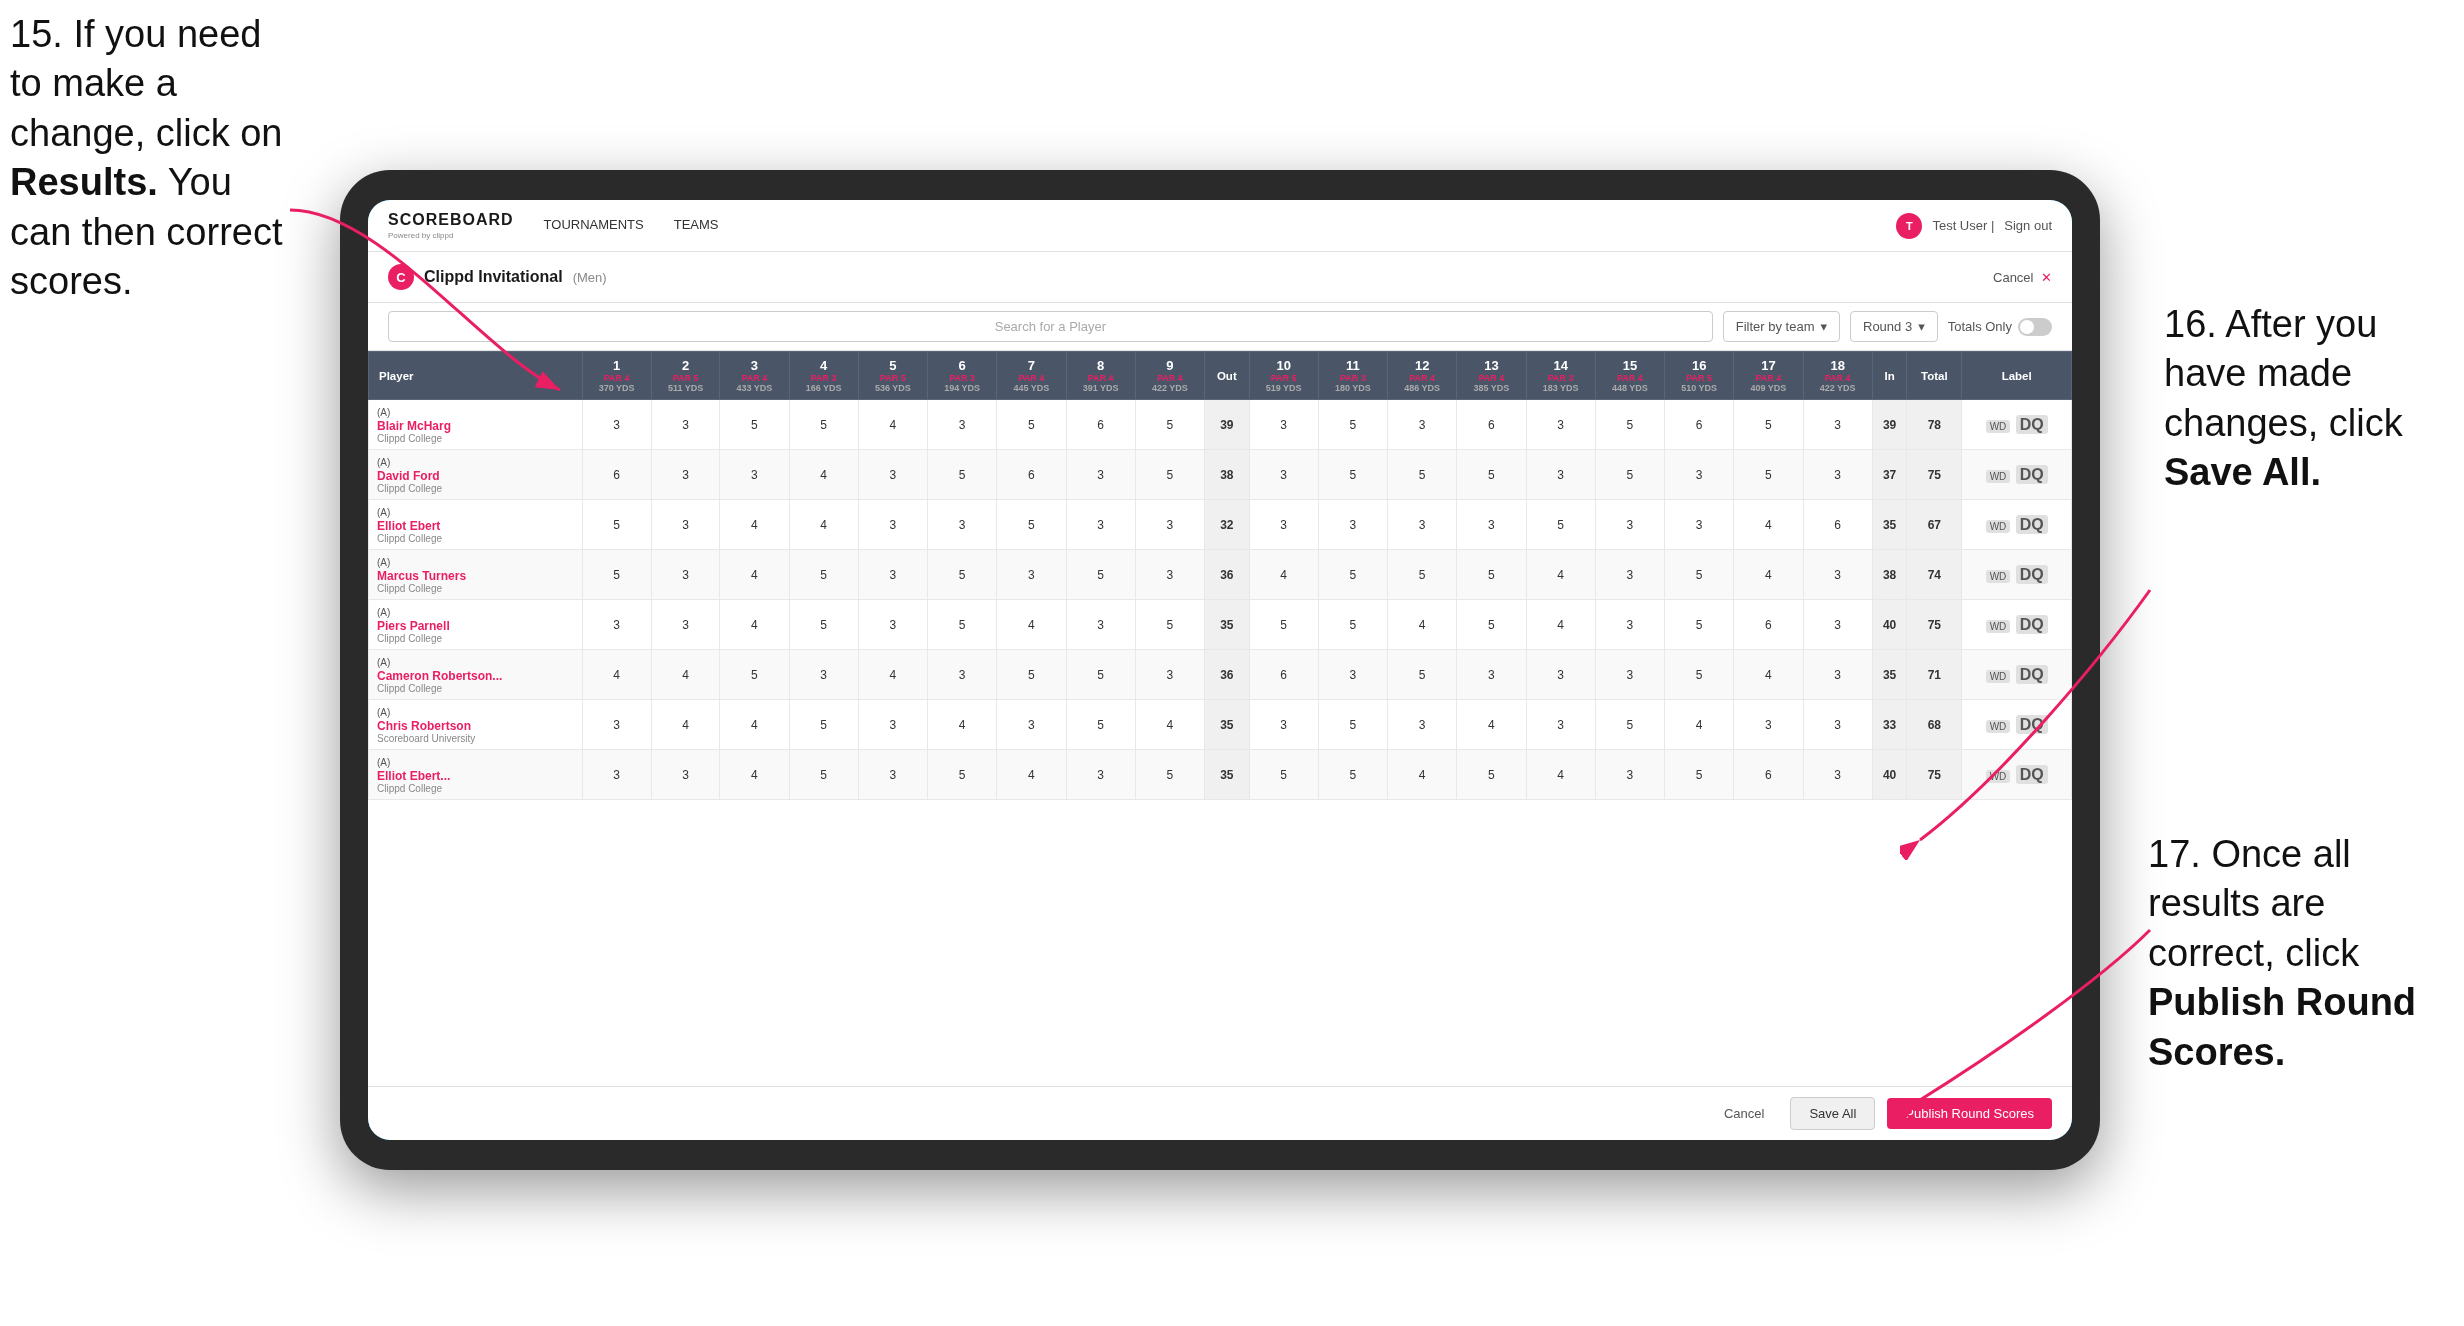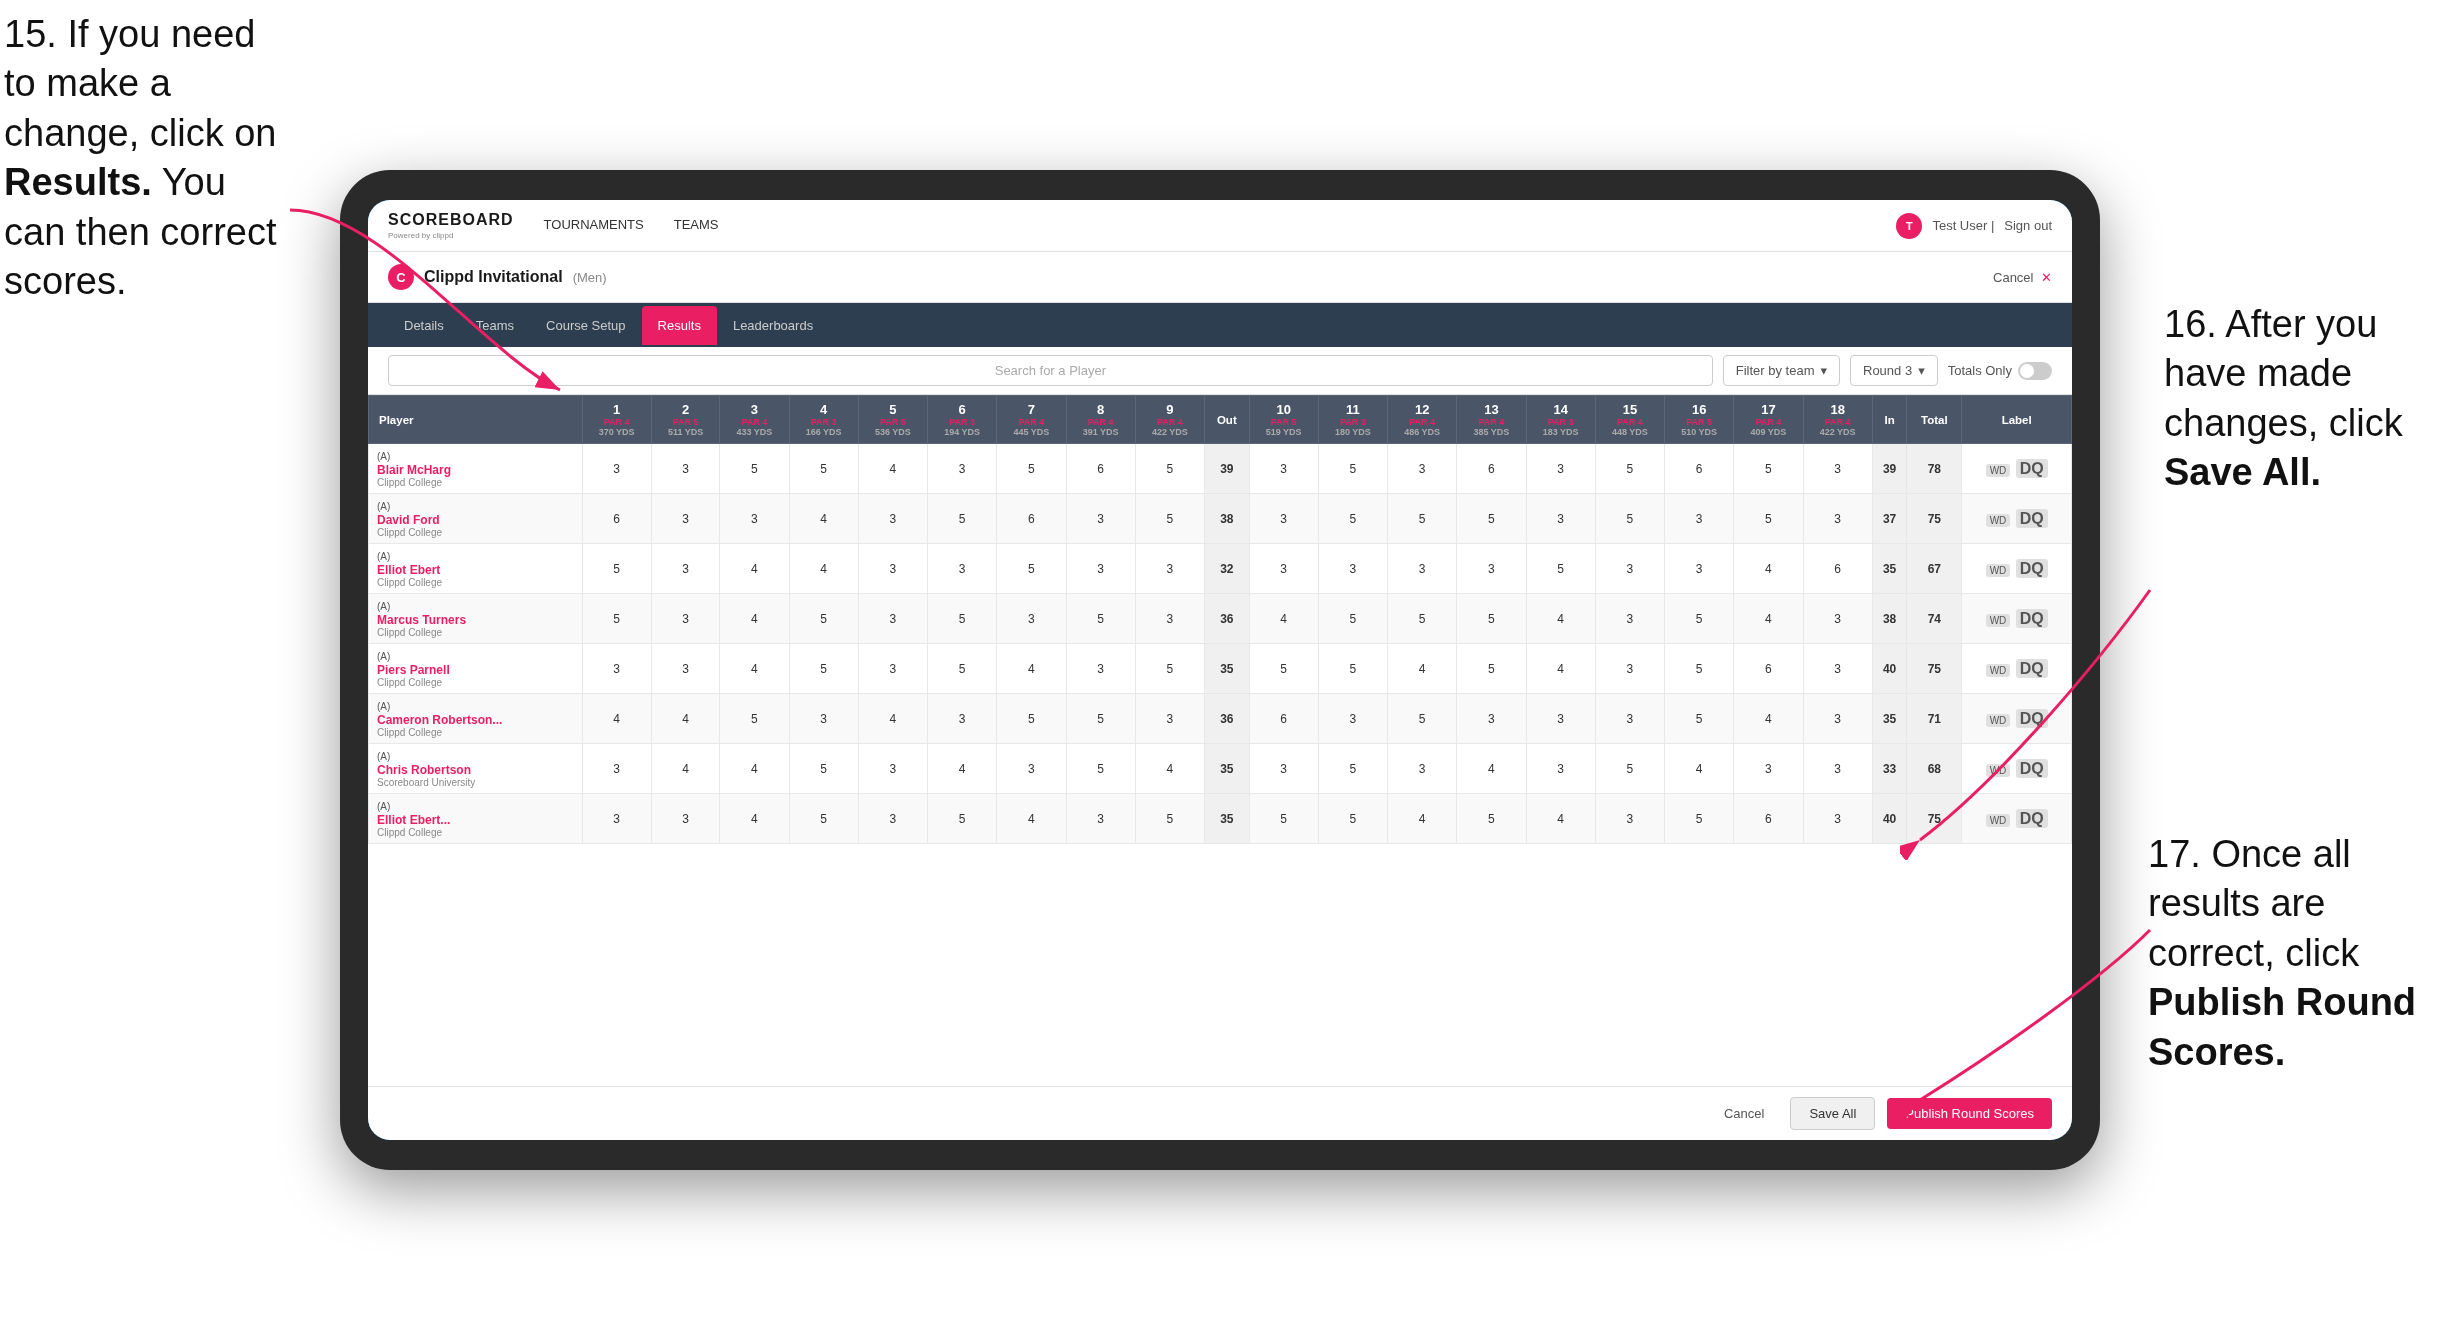--- a/index.html
+++ b/index.html
@@ -8,21 +8,21 @@
       font-family: -apple-system, BlinkMacSystemFont, 'Segoe UI', Arial, sans-serif;
       width: 2464px;
       height: 1326px;
       position: relative;
       overflow: hidden;
     }
 
     
     .instruction-left {
       position: absolute;
-      left: 4px;
+      left: 10px;
       top: 10px;
       width: 290px;
       font-size: 38px;
       line-height: 1.3;
       color: #111;
     }
     .instruction-left strong { font-weight: 800; }
 
     
     .instruction-right-top {
@@ -427,27 +427,20 @@
       <div class="tournament-title-area">
         <div class="t-icon">C</div>
         <span class="t-title">Clippd Invitational</span>
         <span class="t-subtitle">(Men)</span>
       </div>
       <div class="cancel-btn">
         Cancel <span class="cancel-x">✕</span>
       </div>
     </div>
 
-    <div class="tab-bar">
-      <div class="tab-item">Details</div>
-      <div class="tab-item">Teams</div>
-      <div class="tab-item">Course Setup</div>
-      <div class="tab-item active">Results</div>
-      <div class="tab-item">Leaderboards</div>
-    </div>
 
     <div class="toolbar-row">
       <div class="search-input-wrap">Search for a Player</div>
       <div class="filter-btn">
         <span>Filter by team</span>
         <span>▾</span>
       </div>
       <div class="round-btn">
         <span>Round 3</span>
         <span>▾</span>

